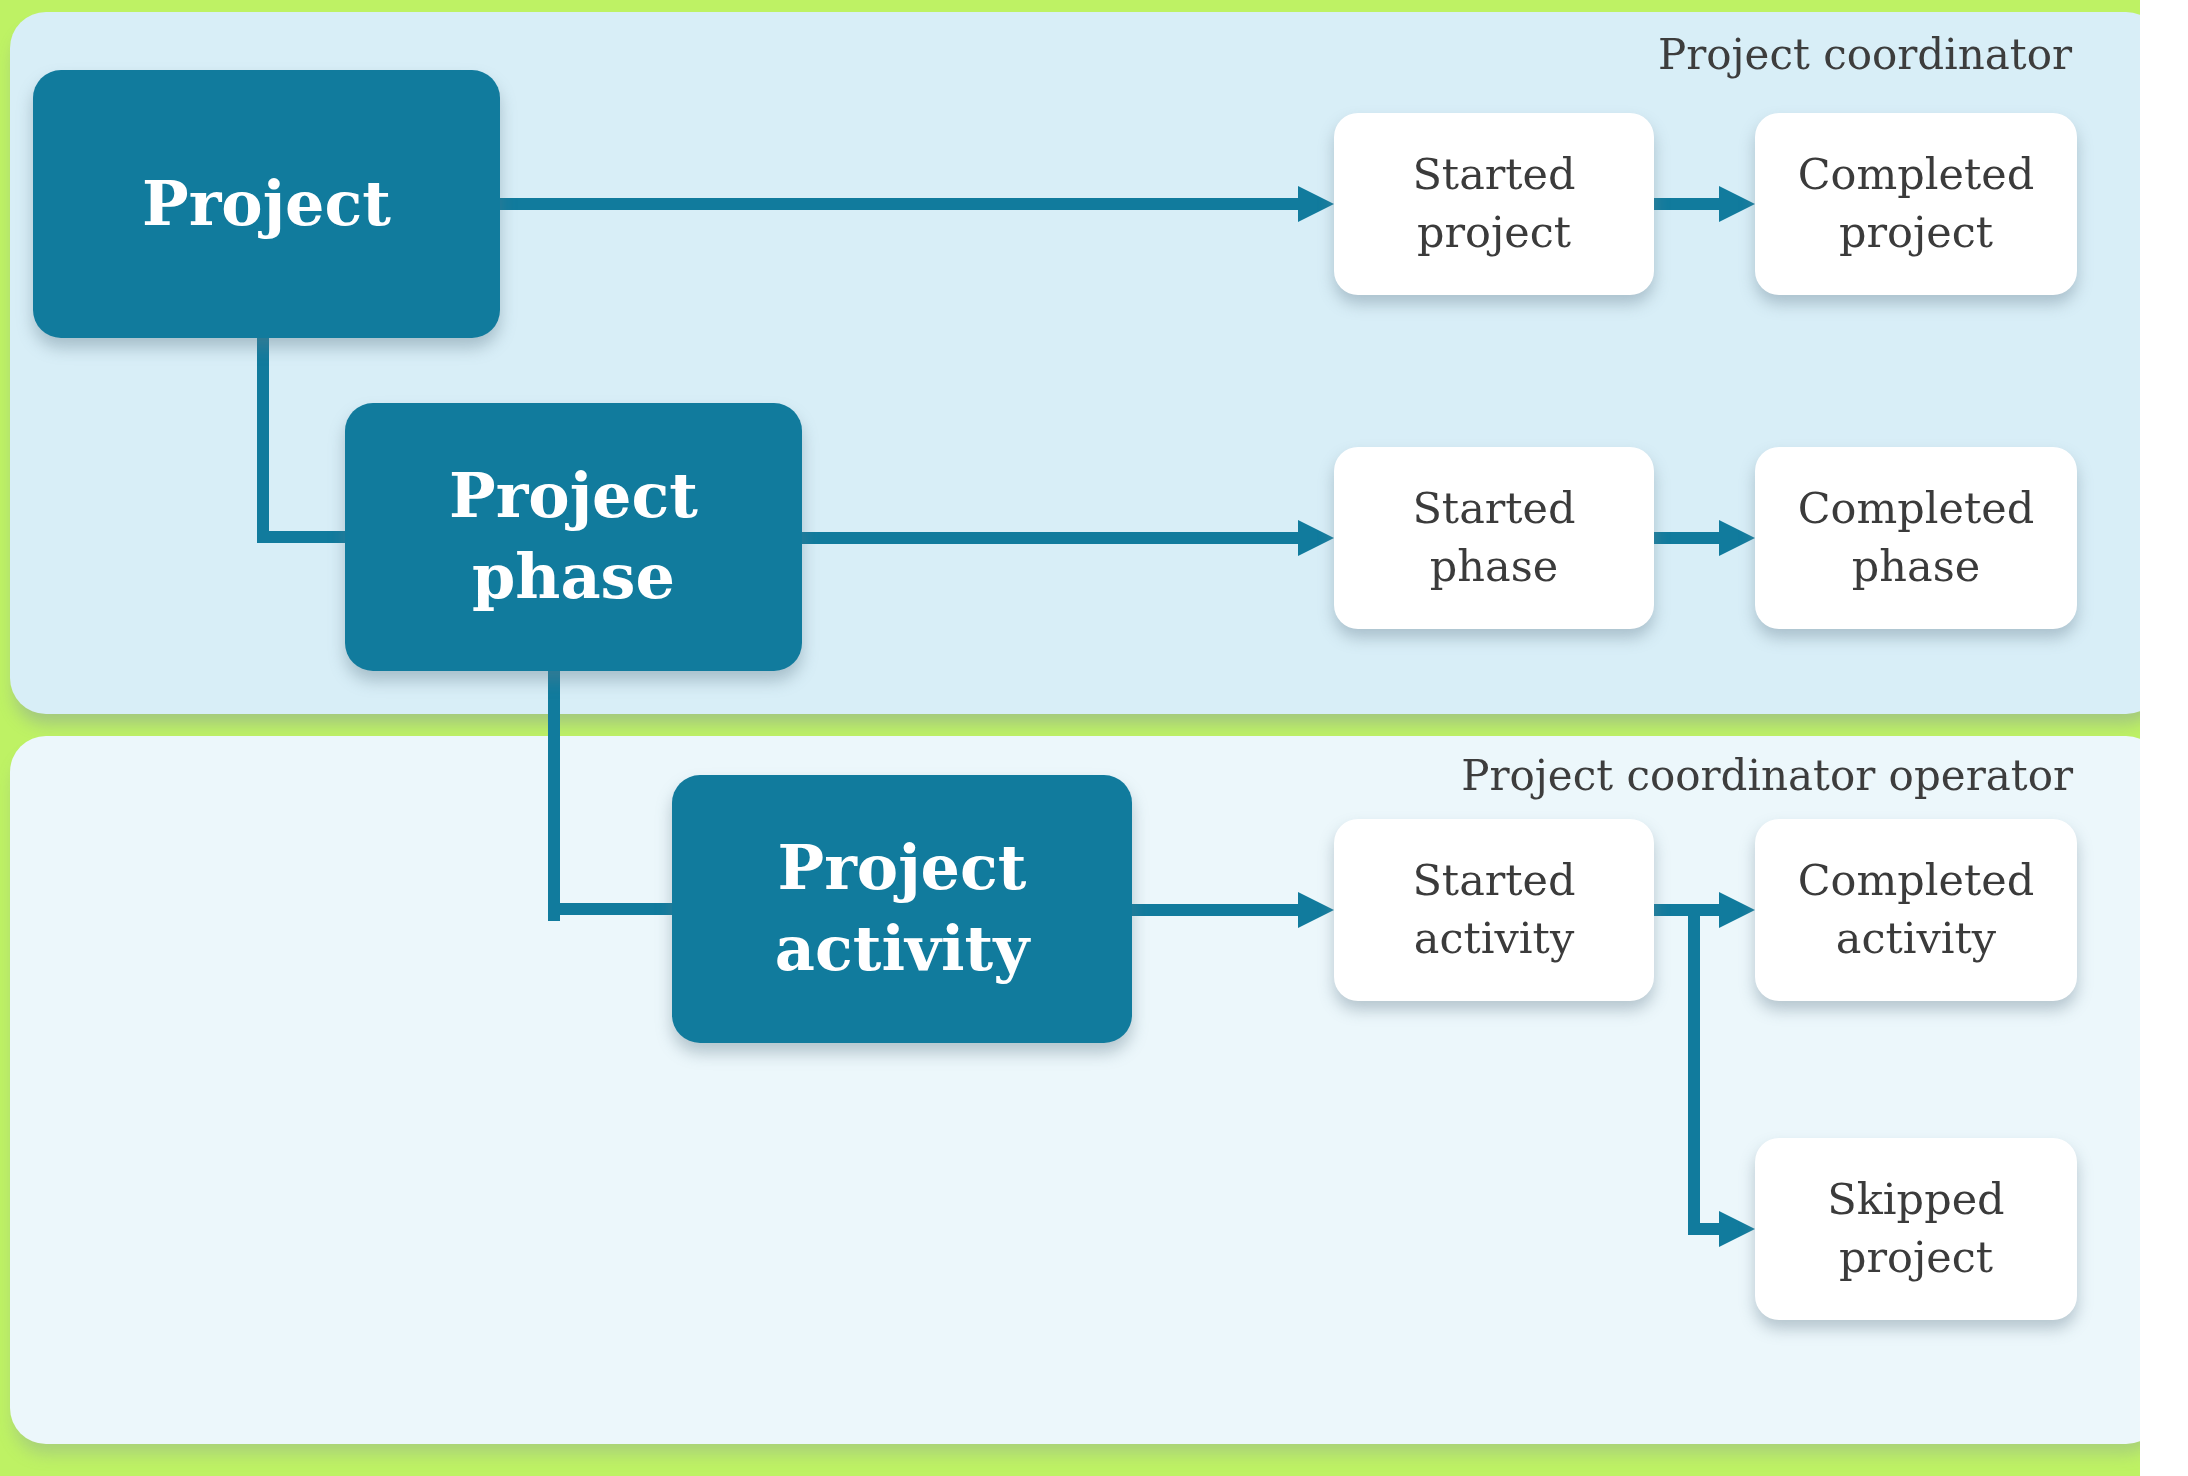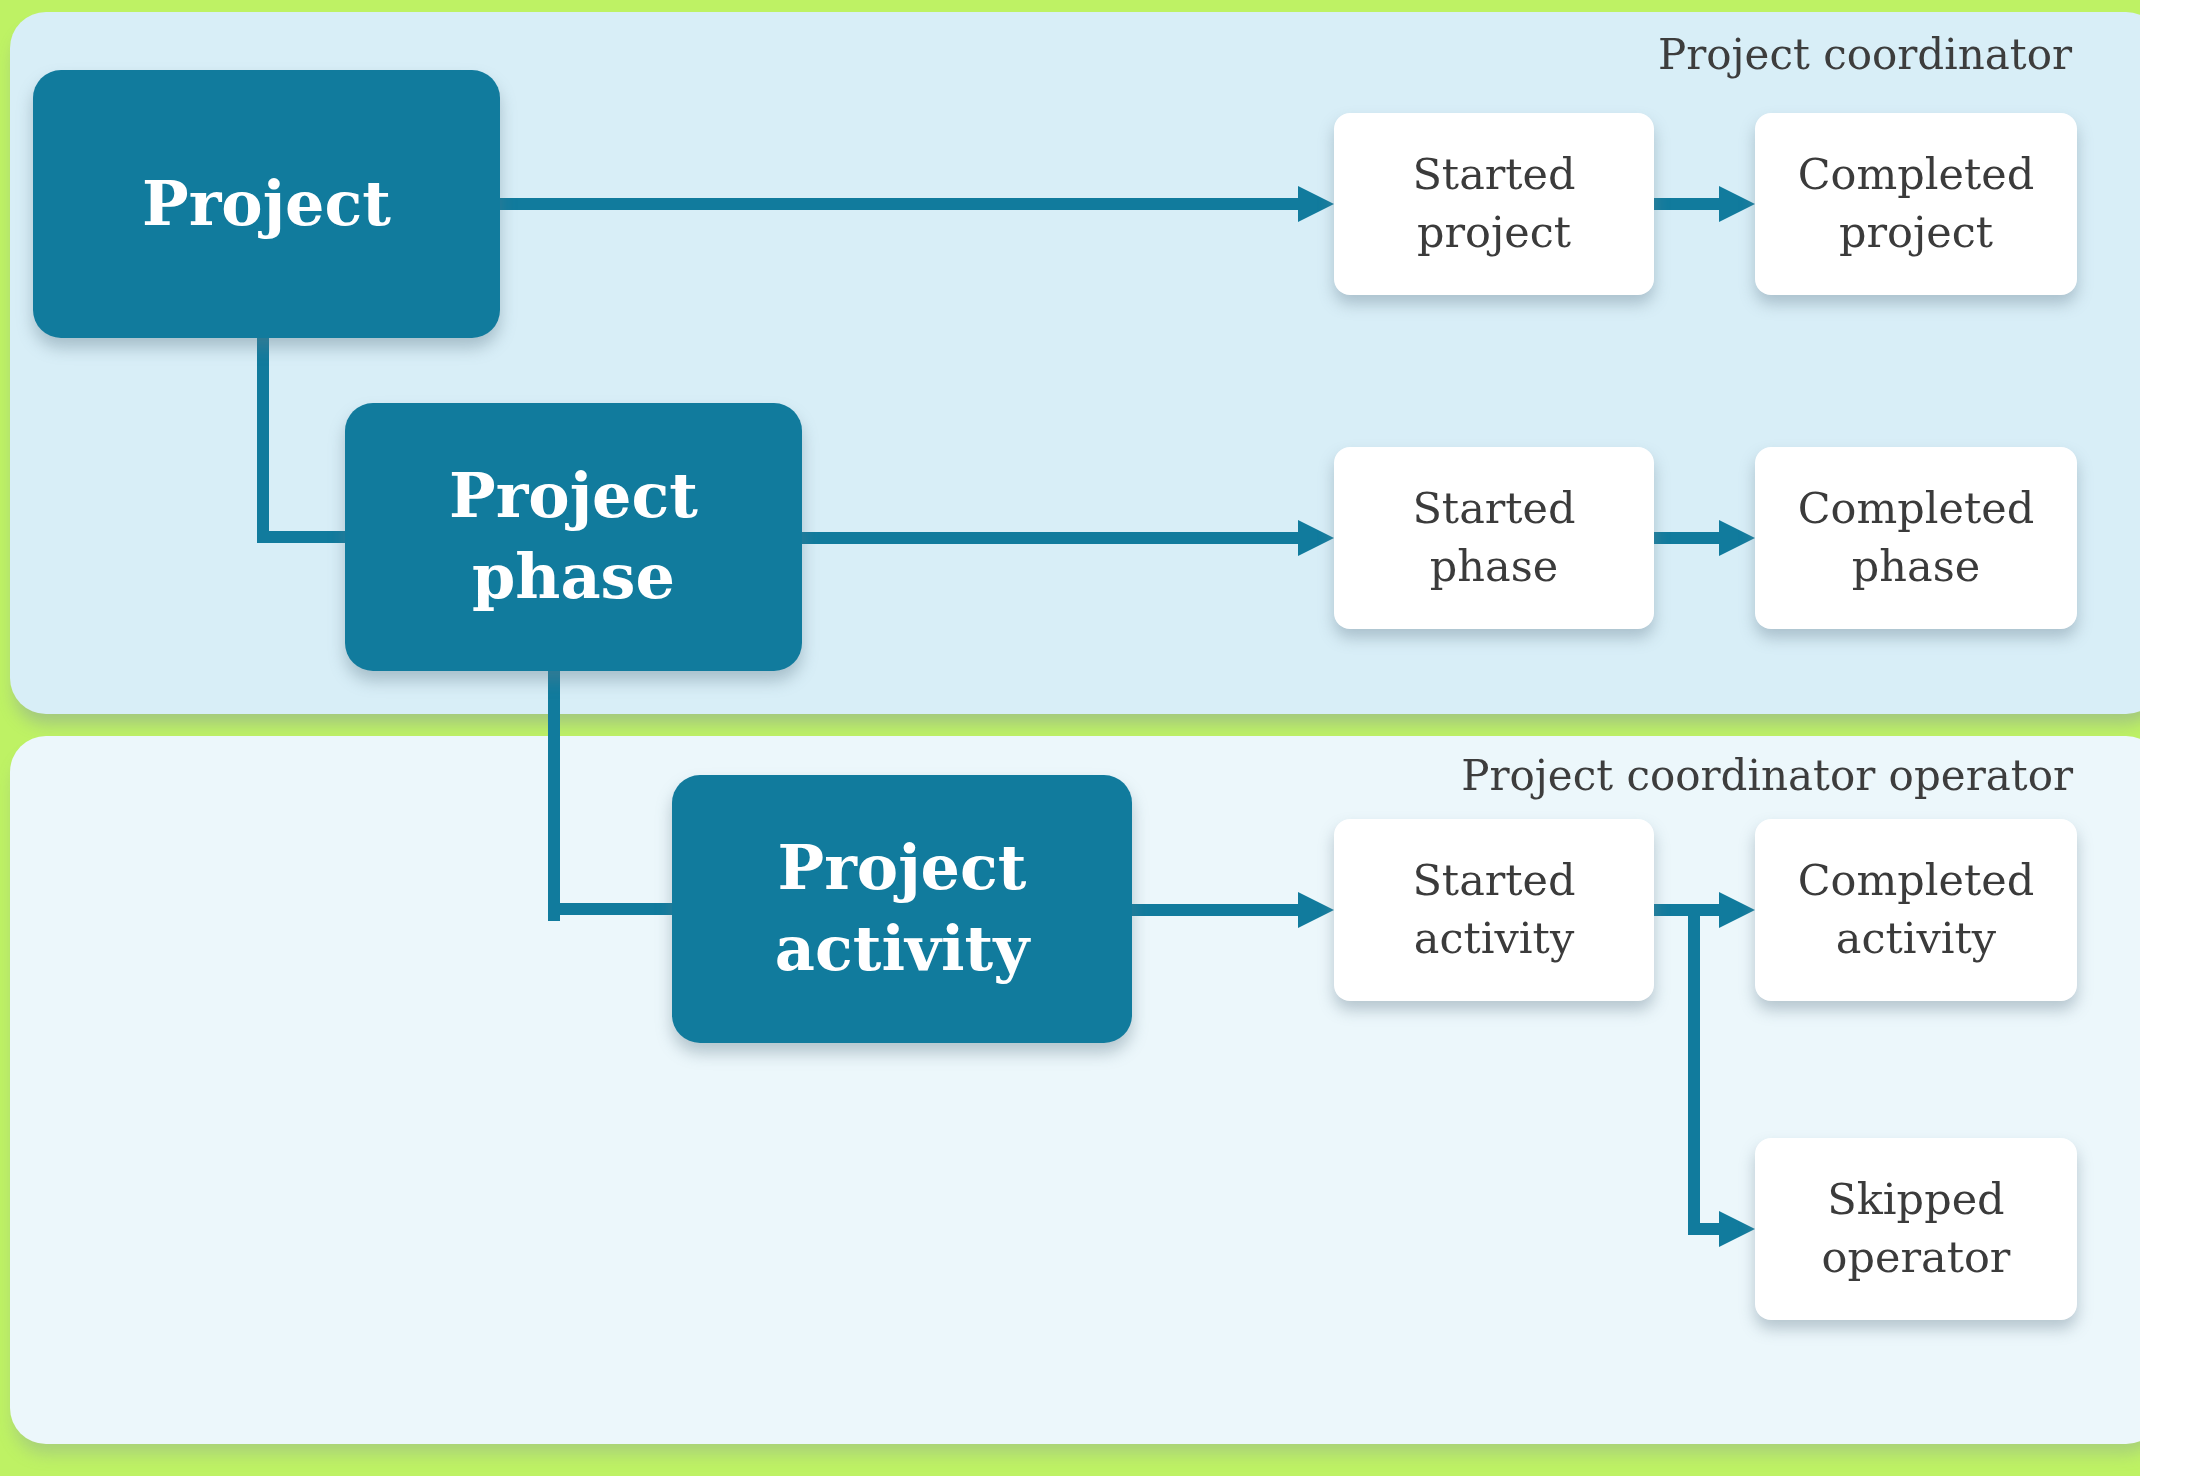--- a/index.html
+++ b/index.html
@@ -42,21 +42,21 @@
     color:#ffffff;font-size:62px;font-weight:700;line-height:1.3;
     white-space:pre-line;
   }
   .entity.project {left:33px; top:70px; width:467px;height:268px;}
   .entity.phase   {left:345px;top:403px;width:457px;height:268px;}
   .entity.activity{left:672px;top:775px;width:460px;height:268px;}
 
   .state{
     position:absolute;
     background:#ffffff;
-    border-radius:16px;
+    border-radius:24px;
     box-shadow:0 9px 15px rgba(115,138,152,0.45);
     display:flex;align-items:center;justify-content:center;text-align:center;
     color:var(--statecol,#3b3b3b);font-size:43px;font-weight:500;line-height:1.34;
     white-space:pre-line;
   }
   .state.started-project  {left:1334px;top:113px; width:320px;height:182px;}
   .state.completed-project{left:1755px;top:113px; width:322px;height:182px;}
   .state.started-phase    {left:1334px;top:447px; width:320px;height:182px;}
   .state.completed-phase  {left:1755px;top:447px; width:322px;height:182px;}
   .state.started-activity {left:1334px;top:819px; width:320px;height:182px;}
@@ -120,15 +120,15 @@
 project</div>
   <div class="state started-phase">Started
 phase</div>
   <div class="state completed-phase">Completed
 phase</div>
   <div class="state started-activity">Started
 activity</div>
   <div class="state completed-activity">Completed
 activity</div>
   <div class="state skipped-activity">Skipped
-operator</div>
+project</div>
 
 </div>
 
 </body></html>

